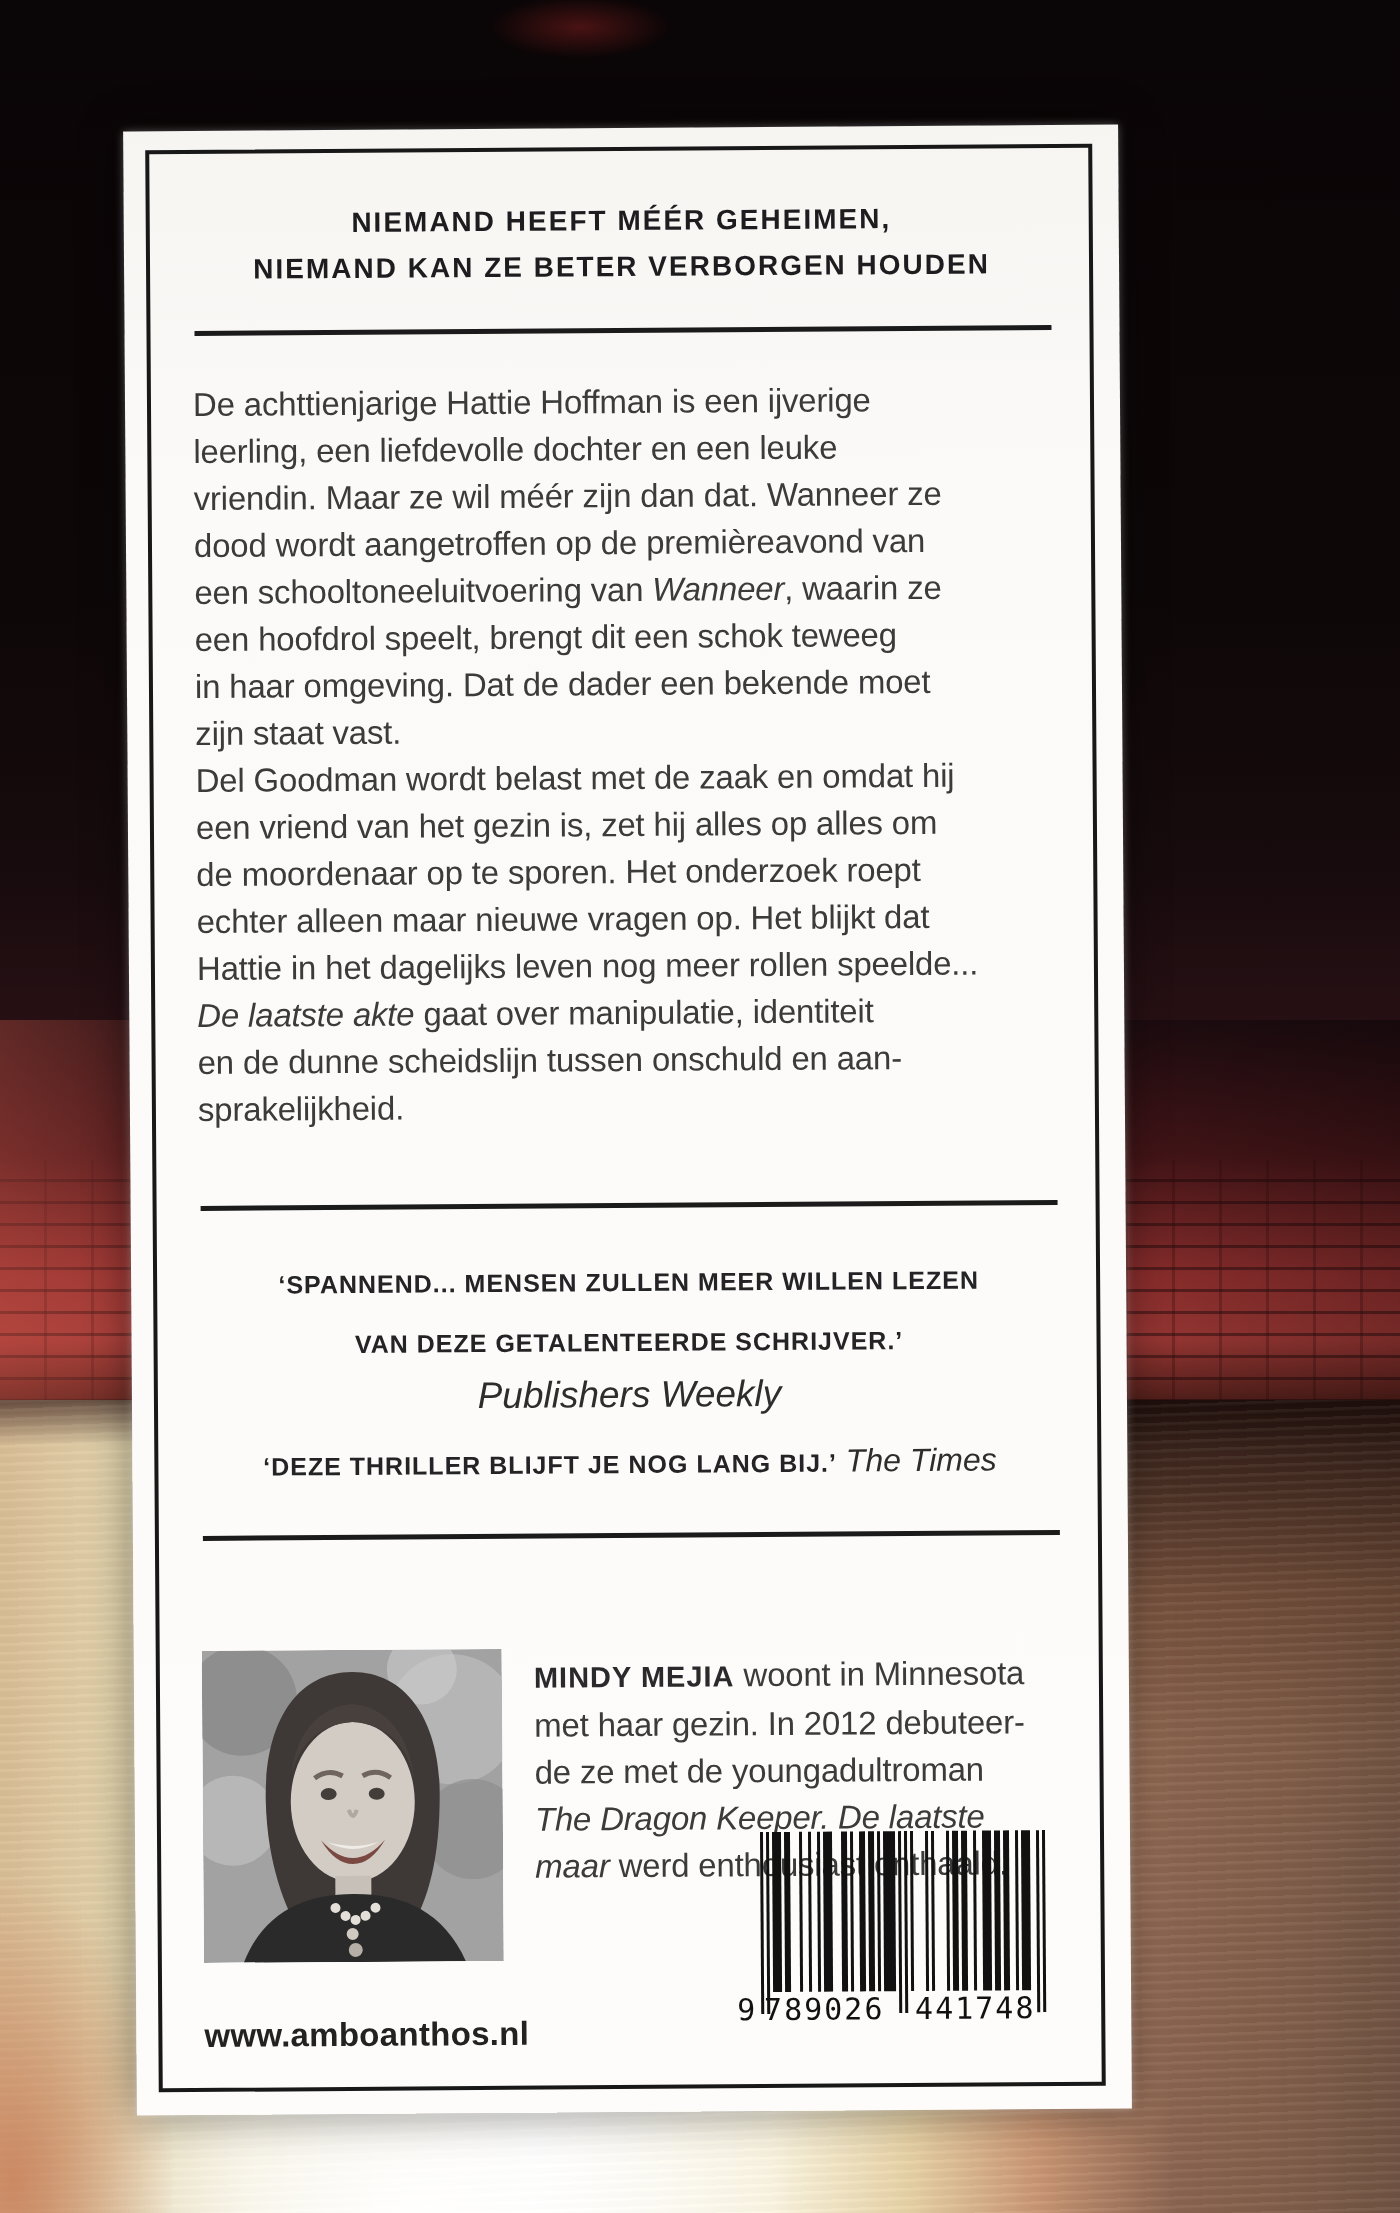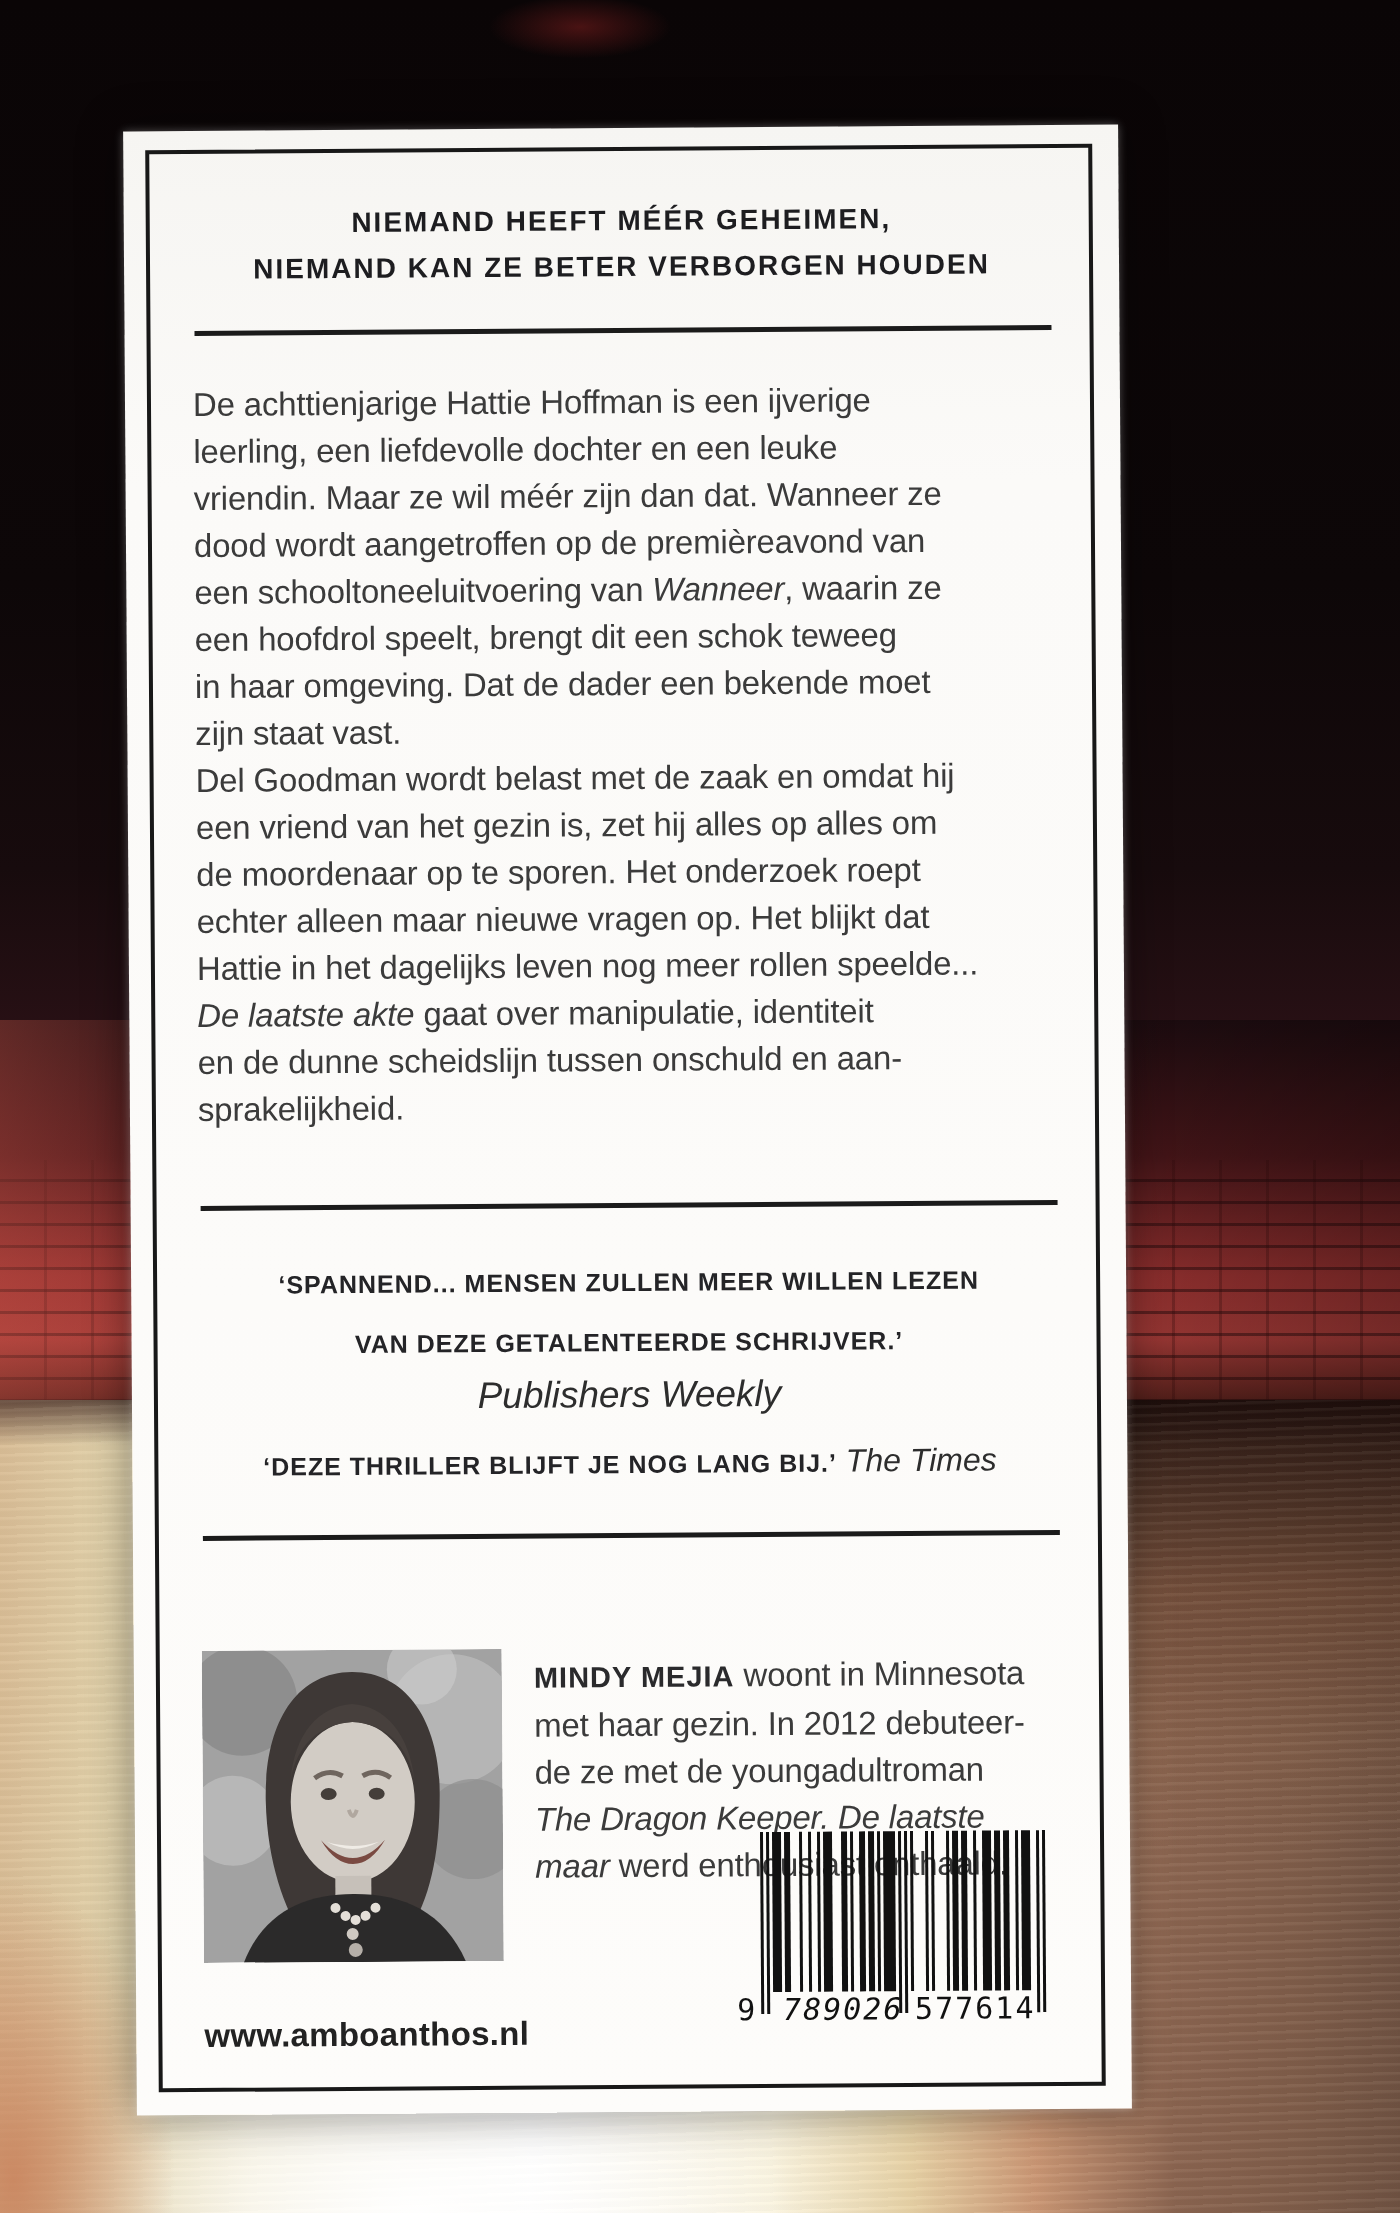--- a/index.html
+++ b/index.html
@@ -69,21 +69,21 @@
 
   .website{position:absolute;left:68px;top:1886px;
     font-weight:700;font-size:33px;letter-spacing:.3px;color:#222;}
 
   
   .barcode{position:absolute;left:625px;top:1705px;width:285px;height:212px;}
   .barcode .bar{position:absolute;top:0;background:#111;}
   .barcode .num{position:absolute;top:160px;font-family:"DejaVu Sans Mono",monospace;
     font-size:30px;letter-spacing:2px;color:#111;text-align:center;}
   .barcode .n-lead{left:-30px;width:24px;text-align:right;letter-spacing:0;}
-  .barcode .n-g1{left:20px;width:124px;font-style:italic;}
+  .barcode .n-g1{left:1px;width:124px;}
   .barcode .n-g2{left:152px;width:124px;}
 </style>
 </head>
 <body>
 
 <div id="canvas">
 
   <div class="bg-top"></div>
   <div class="bg-glow-dot"></div>
   <div class="bg-curtain">
@@ -207,18 +207,18 @@
           <div class="bar" style="left: 222px; width: 9px; height: 160px;"></div>
           <div class="bar" style="left: 234px; width: 6px; height: 160px;"></div>
           <div class="bar" style="left: 243px; width: 6px; height: 160px;"></div>
           <div class="bar" style="left: 255px; width: 3px; height: 160px;"></div>
           <div class="bar" style="left: 261px; width: 9px; height: 160px;"></div>
           <div class="bar" style="left: 276px; width: 3px; height: 182px;"></div>
           <div class="bar" style="left: 282px; width: 3px; height: 182px;"></div>
         </div>
       <div class="num n-lead">9</div>
       <div class="num n-g1">789026</div>
-      <div class="num n-g2">577614</div>
+      <div class="num n-g2">441748</div>
     </div>
 
     <div class="website">www.amboanthos.nl</div>
   </div>
 </div>
 
 </body></html>

